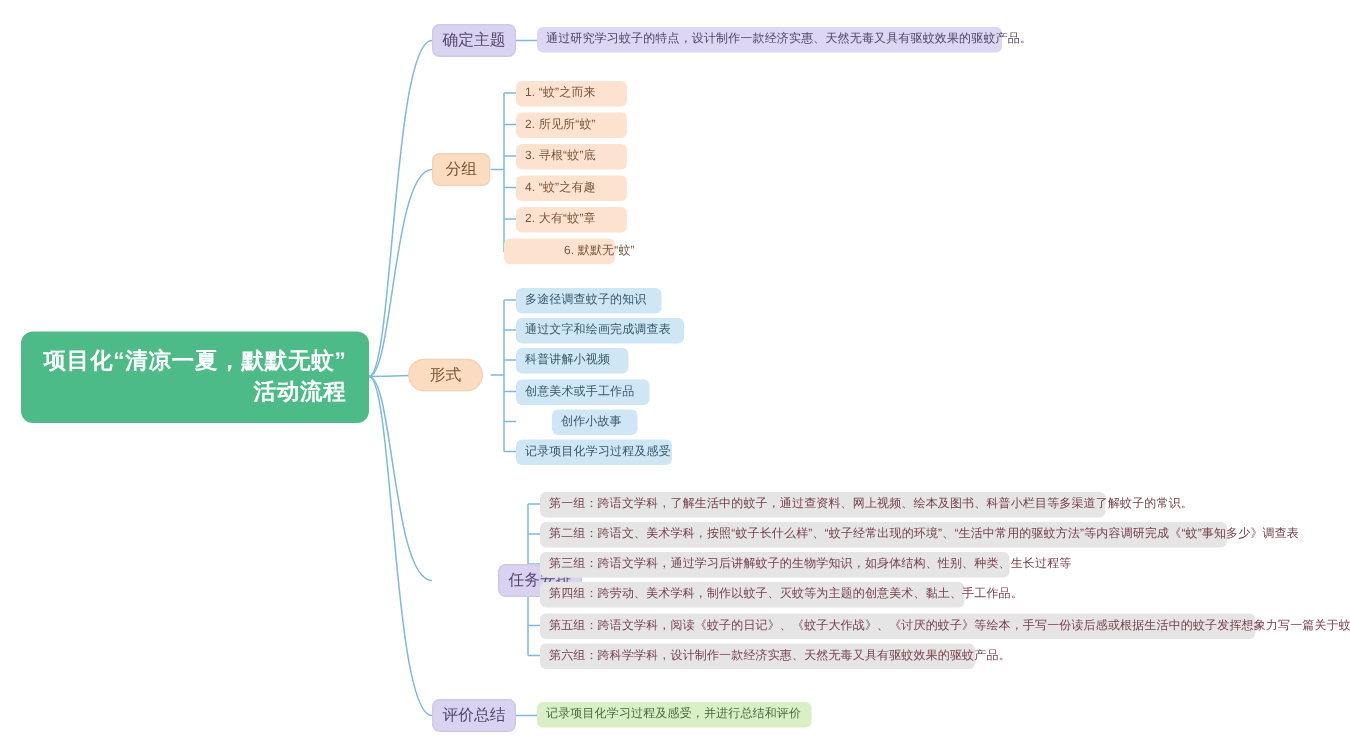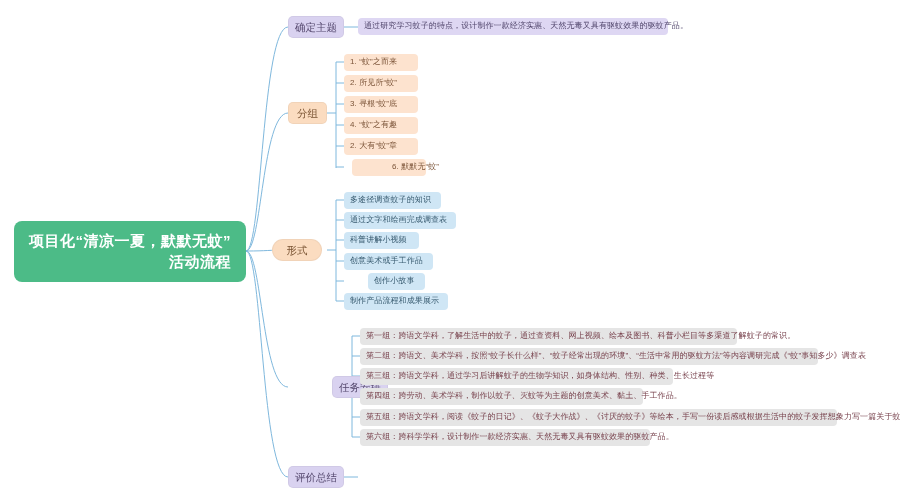--- a/index.html
+++ b/index.html
@@ -160,33 +160,34 @@
 
   <div class="node branch purple" style="left:288px; top:16px; width:56px;">确定主题</div>
   <div class="node leaf purple wide" style="left:358px; top:18px; width:310px;">通过研究学习蚊子的特点，设计制作一款经济实惠、天然无毒又具有驱蚊效果的驱蚊产品。</div>
 
   <div class="node branch orange" style="left:288px; top:102px; width:39px;">分组</div>
   <div class="node leaf peach" style="left:344px; top:54px; width:74px;">1. “蚊”之而来</div>
   <div class="node leaf peach" style="left:344px; top:75px; width:74px;">2. 所见所“蚊”</div>
   <div class="node leaf peach" style="left:344px; top:96px; width:74px;">3. 寻根“蚊”底</div>
   <div class="node leaf peach" style="left:344px; top:117px; width:74px;">4. “蚊”之有趣</div>
   <div class="node leaf peach" style="left:344px; top:138px; width:74px;">2. 大有“蚊”章</div>
-  <div class="node leaf peach" style="left:352px; top:159px; width:74px;padding-left:40px;">6. 默默无“蚊”</div>
+  <div class="node leaf peach" style="left:336px; top:159px; width:74px;padding-left:40px;">6. 默默无“蚊”</div>
 
   <div class="node branch orange" style="left:272px; top:239px; width:50px;border-radius:11px;">形式</div>
   <div class="node leaf blue" style="left:344px; top:192px; width:97px;">多途径调查蚊子的知识</div>
   <div class="node leaf blue" style="left:344px; top:212px; width:112px;">通过文字和绘画完成调查表</div>
   <div class="node leaf blue" style="left:344px; top:232px; width:75px;">科普讲解小视频</div>
   <div class="node leaf blue" style="left:344px; top:253px; width:89px;">创意美术或手工作品</div>
   <div class="node leaf blue" style="left:344px; top:273px; width:57px;margin-left:24px;">创作小故事</div>
-  <div class="node leaf blue" style="left:344px; top:293px; width:104px;">制作产品流程和成果展示</div>
+  <div class="node leaf blue" style="left:344px; top:293px; width:104px;">记录项目化学习过程及感受</div>
 
   <div class="node branch purple" style="left:288px; top:376px; width:56px;margin-left:44px;">任务安排</div>
   <div class="node leaf pink wide" style="left:360px; top:328px; width:377px;">第一组：跨语文学科，了解生活中的蚊子，通过查资料、网上视频、绘本及图书、科普小栏目等多渠道了解蚊子的常识。</div>
   <div class="node leaf pink wide" style="left:360px; top:348px; width:458px;">第二组：跨语文、美术学科，按照“蚊子长什么样”、“蚊子经常出现的环境”、“生活中常用的驱蚊方法”等内容调研完成《“蚊”事知多少》调查表</div>
   <div class="node leaf pink wide" style="left:360px; top:368px; width:313px;">第三组：跨语文学科，通过学习后讲解蚊子的生物学知识，如身体结构、性别、种类、生长过程等</div>
   <div class="node leaf pink wide" style="left:360px; top:388px; width:283px;">第四组：跨劳动、美术学科，制作以蚊子、灭蚊等为主题的创意美术、黏土、手工作品。</div>
   <div class="node leaf pink wide" style="left:360px; top:409px; width:477px;">第五组：跨语文学科，阅读《蚊子的日记》、《蚊子大作战》、《讨厌的蚊子》等绘本，手写一份读后感或根据生活中的蚊子发挥想象力写一篇关于蚊子的小故事。</div>
   <div class="node leaf pink wide" style="left:360px; top:429px; width:290px;">第六组：跨科学学科，设计制作一款经济实惠、天然无毒又具有驱蚊效果的驱蚊产品。</div>
 
   <div class="node branch purple" style="left:288px; top:466px; width:56px;">评价总结</div>
+  <div class="node leaf green wide" style="left:358px; top:468px; width:183px;">记录项目化学习过程及感受，并进行总结和评价</div>
 
 </div>
 
 </body></html>

